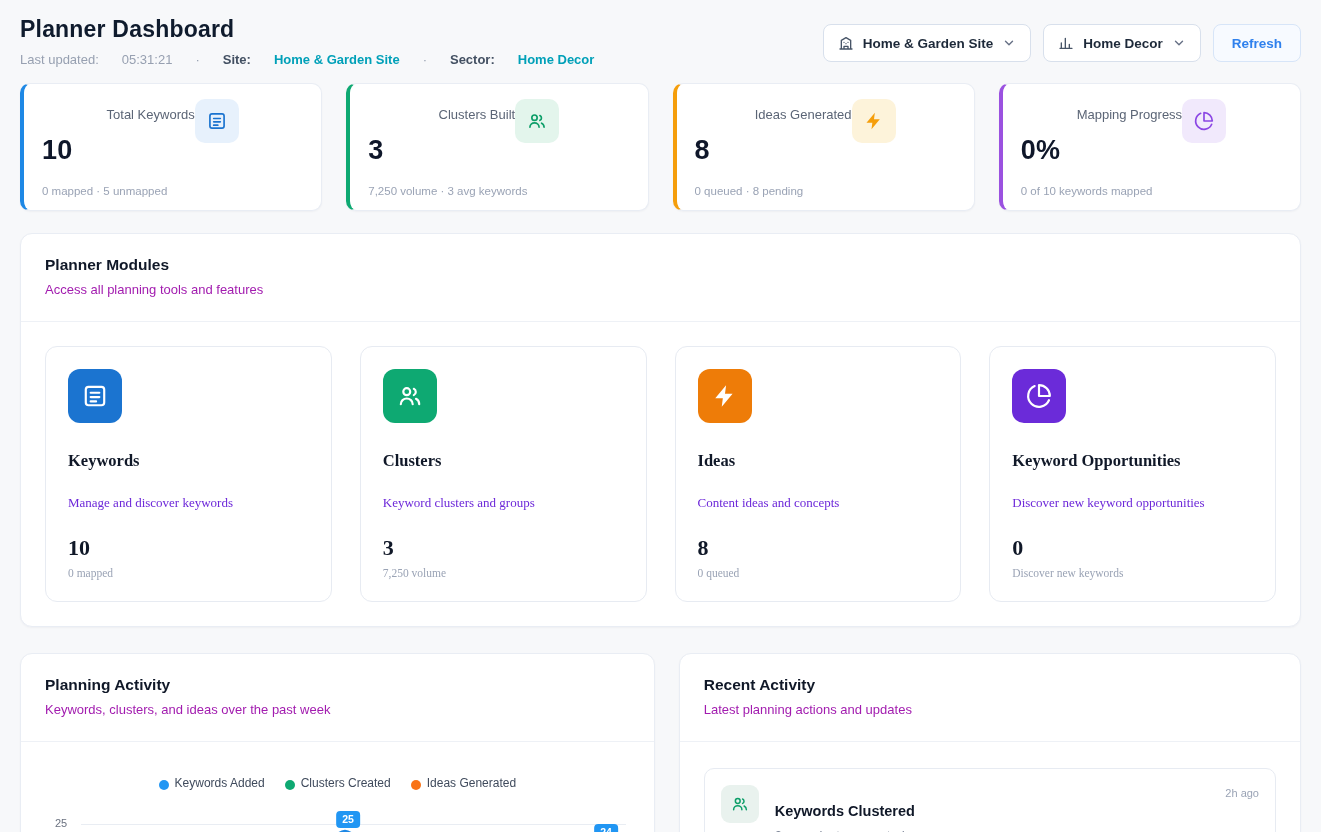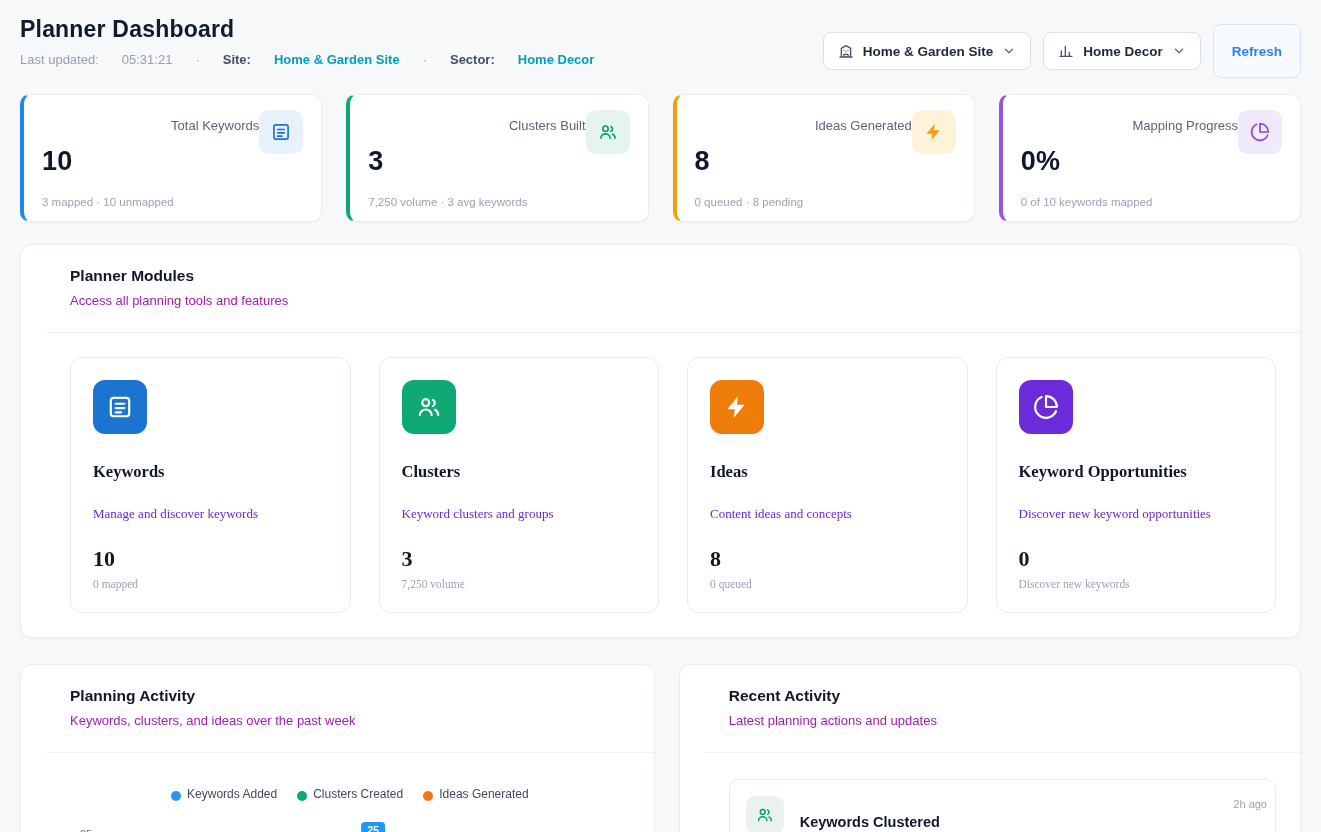--- a/index.html
+++ b/index.html
@@ -15,46 +15,46 @@
   .header { display:flex; justify-content:space-between; align-items:flex-start; }
   .page-title { font-size:23px; font-weight:800; color:#0f1b2d; letter-spacing:.2px; }
   .meta { margin-top:9px; font-size:13px; color:#97a0b1; display:flex; gap:23px; align-items:center; white-space:nowrap; }
   .meta .lbl { color:#435062; font-weight:700; }
   .meta a { color:#00a0b8; font-weight:700; text-decoration:none; cursor:pointer; }
   .controls { display:flex; gap:12px; align-items:center; margin-top:8px; }
   .select-btn { display:flex; align-items:center; gap:9px; background:#fff; border:1px solid #d8e0ec;
     border-radius:8px; padding:0 14px; height:38px; font-size:13.5px; font-weight:700; color:#1d2939; cursor:pointer; }
   .select-btn .lead { width:16px; height:16px; color:#475467; display:inline-flex; }
   .select-btn .chev { width:14px; height:14px; color:#667085; display:inline-flex; }
-  .refresh-btn { height:54px; padding:0 18px; border-radius:8px; border:1px solid #d7e5f8;
+  .refresh-btn { height:38px; padding:0 18px; border-radius:8px; border:1px solid #d7e5f8;
     background:#f7faff; color:#2f80ed; font-size:13.5px; font-weight:700; cursor:pointer; }
   svg { display:block; width:100%; height:100%; }
 
   
   .stats { display:grid; grid-template-columns:repeat(4,1fr); gap:24px; margin-top:16px; }
   .stat-card { background:#fff; border:1px solid #e9edf4; border-left-width:4px; border-left-style:solid;
     border-radius:10px; padding:15px 18px 13px; box-shadow:0 1px 2px rgba(16,24,40,.04);
     height:128px; display:flex; flex-direction:column; }
   .stat-card.acc-blue   { border-left-color:#1e88e5; }
   .stat-card.acc-green  { border-left-color:#0ea972; }
   .stat-card.acc-orange { border-left-color:#f59e0b; }
   .stat-card.acc-purple { border-left-color:#9b51e0; }
-  .stat-head { display:flex; justify-content:flex-end; align-items:flex-start; }
+  .stat-head { display:flex; justify-content:center; align-items:flex-start; }
   .stat-label { font-size:13px; color:#5b6576; padding-top:8px; }
   .stat-iconbox { width:44px; height:44px; border-radius:10px; display:flex; align-items:center; justify-content:center; flex:0 0 auto; }
   .stat-iconbox svg { width:20px; height:20px; }
   .ib-blue   { background:#e7f1fc; color:#1a73cf; }
   .ib-green  { background:#e3f5ec; color:#0c9e68; }
   .ib-orange { background:#fdf3da; color:#f59e0b; }
   .ib-purple { background:#f1e9fc; color:#8b46e4; }
   .stat-value { font-size:27px; font-weight:800; color:#0f172a; margin-top:-8px; letter-spacing:.3px; }
   .stat-detail { font-size:11.5px; color:#9aa3b5; margin-top:auto; }
 
   
-  .panel { background:#fff; border:1px solid #e9edf4; border-radius:12px; box-shadow:0 1px 2px rgba(16,24,40,.04); margin-top:22px;padding-left:25px; }
+  .panel { background:#fff; border:1px solid #e9edf4; border-radius:12px; box-shadow:0 1px 2px rgba(16,24,40,.04); margin-top:22px; }
   .panel-head { padding:22px 24px 24px; border-bottom:1px solid #eef1f6; }
   .panel-title { font-size:15.5px; font-weight:700; color:#101828; }
   .panel-sub { font-size:13px; color:#a21caf; margin-top:8px; }
 
   
   .modules-grid { display:grid; grid-template-columns:repeat(4,1fr); gap:28px; padding:24px;font-family:Liberation Serif, serif; }
   .module-card { border:1px solid #e7ebf2; border-radius:12px; padding:22px; background:#fff; min-height:238px; cursor:pointer; }
   .module-iconbox { width:54px; height:54px; border-radius:12px; color:#fff; display:flex; align-items:center; justify-content:center; }
   .module-iconbox svg { width:26px; height:26px; }
   .mod-blue   { background:#1b74d0; }
@@ -87,21 +87,21 @@
   .badge-1 { left:303px; top:7px; }
   .badge-2 { left:561px; top:20px; }
 
   
   .activity-item { display:flex; gap:16px; border:1px solid #e7ebf2; border-radius:10px; padding:14px 16px; position:relative; min-height:120px; }
   .activity-iconbox { width:38px; height:38px; border-radius:9px; background:#e9f2ee; color:#0c9e68;
     display:flex; align-items:center; justify-content:center; flex:0 0 auto; margin-top:2px; }
   .activity-iconbox svg { width:18px; height:18px; }
   .activity-title { font-size:14.5px; font-weight:700; color:#101828; margin-top:20px;text-align:right; }
   .activity-desc { font-size:13px; color:#7d8698; margin-top:9px; }
-  .activity-time { position:absolute; right:8px; top:18px; font-size:11px; color:#9aa3b5; }
+  .activity-time { position:absolute; right:16px; top:18px; font-size:11px; color:#9aa3b5; }
 </style>
 </head>
 <body>
 
 <div class="page">
 
   <div class="header">
     <div>
       <div class="page-title">Planner Dashboard</div>
       <div class="meta">
@@ -153,21 +153,21 @@
       <div class="stat-head">
         <div class="stat-label">Total Keywords</div>
         <div class="stat-iconbox ib-blue">
           <svg viewBox="0 0 24 24" fill="none" stroke="currentColor" stroke-width="2" stroke-linecap="round" stroke-linejoin="round">
             <rect x="3.5" y="3.5" width="17" height="17" rx="2.5"></rect>
               <path d="M8 9h8M8 13h8M8 17h5"></path>
           </svg>
         </div>
       </div>
       <div class="stat-value">10</div>
-      <div class="stat-detail">3 mapped · 10 unmapped</div>
+      <div class="stat-detail">0 mapped · 5 unmapped</div>
     </div>
 
     <div class="stat-card acc-green">
       <div class="stat-head">
         <div class="stat-label">Clusters Built</div>
         <div class="stat-iconbox ib-green">
           <svg viewBox="0 0 24 24" fill="none" stroke="currentColor" stroke-width="2" stroke-linecap="round" stroke-linejoin="round">
             <circle cx="9" cy="8" r="3.2"></circle>
               <path d="M3.5 19.5c0-3 2.5-5.2 5.5-5.2s5.5 2.2 5.5 5.2"></path>
             <path d="M15.5 5.4a3.2 3.2 0 0 1 0 5.8"></path>

